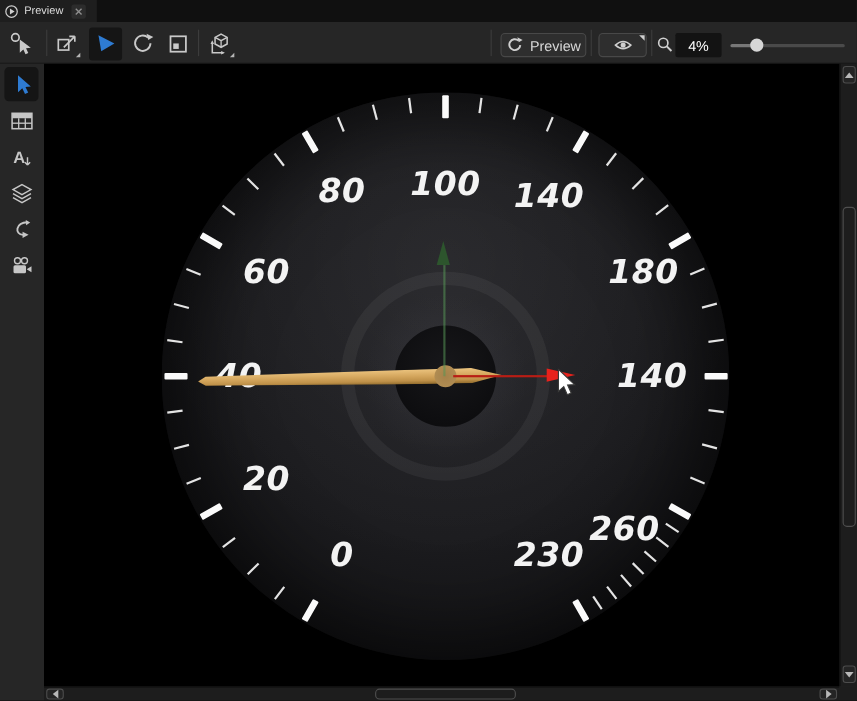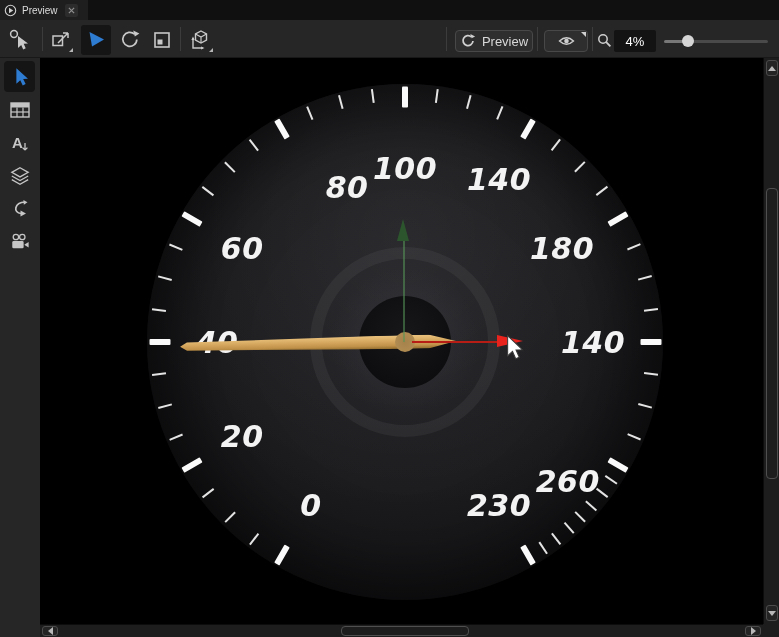--- a/index.html
+++ b/index.html
@@ -234,27 +234,27 @@
       <div class="needle-dot"></div>
     <div class="tick major" style="left: 135.25px; top: 470.609px; transform: translate(-50%, -50%) rotate(-150deg);"></div>
         <div class="gnum" style="left: 164px; top: 420.813px;">0</div>
         <div class="tick major" style="left: 45.3908px; top: 380.75px; transform: translate(-50%, -50%) rotate(-120deg);"></div>
         <div class="gnum" style="left: 95.1872px; top: 352px;">20</div>
         <div class="tick major" style="left: 12.5px; top: 258px; transform: translate(-50%, -50%) rotate(-90deg);"></div>
         <div class="gnum" style="left: 70px; top: 258px;">40</div>
         <div class="tick major" style="left: 45.3908px; top: 135.25px; transform: translate(-50%, -50%) rotate(-60deg);"></div>
         <div class="gnum" style="left: 95.1872px; top: 164px;">60</div>
         <div class="tick major" style="left: 135.25px; top: 45.3908px; transform: translate(-50%, -50%) rotate(-30deg);"></div>
-        <div class="gnum" style="left: 164px; top: 103px; margin-left: 36px;">80</div>
+        <div class="gnum" style="left: 164px; top: 90px;">80</div>
         <div class="tick major" style="left: 258px; top: 12.5px; transform: translate(-50%, -50%) rotate(0deg);"></div>
         <div class="gnum" style="left: 258px; top: 84px;">100</div>
         <div class="tick major" style="left: 380.75px; top: 45.3908px; transform: translate(-50%, -50%) rotate(30deg);"></div>
         <div class="gnum" style="left: 352px; top: 95.1872px;">140</div>
         <div class="tick major" style="left: 470.609px; top: 135.25px; transform: translate(-50%, -50%) rotate(60deg);"></div>
-        <div class="gnum" style="left: 415px; top: 164px; font-style: italic;">180</div>
+        <div class="gnum" style="left: 438px; top: 164px; font-style: italic;">180</div>
         <div class="tick major" style="left: 503.5px; top: 258px; transform: translate(-50%, -50%) rotate(90deg);"></div>
         <div class="gnum" style="left: 446px; top: 258px;">140</div>
         <div class="tick major" style="left: 470.609px; top: 380.75px; transform: translate(-50%, -50%) rotate(120deg);"></div>
         <div class="gnum" style="left: 420.813px; top: 352px; margin-top: 45px;">260</div>
         <div class="tick major" style="left: 380.75px; top: 470.609px; transform: translate(-50%, -50%) rotate(150deg);"></div>
         <div class="gnum" style="left: 352px; top: 420.813px;">230</div>
         <div class="tick minor" style="left: 107.027px; top: 454.752px; transform: translate(-50%, -50%) rotate(-142.5deg);"></div>
         <div class="tick minor" style="left: 82.6375px; top: 433.362px; transform: translate(-50%, -50%) rotate(-135deg);"></div>
         <div class="tick minor" style="left: 61.2484px; top: 408.973px; transform: translate(-50%, -50%) rotate(-127.5deg);"></div>
         <div class="tick minor" style="left: 28.8779px; top: 352.905px; transform: translate(-50%, -50%) rotate(-112.5deg);"></div>

